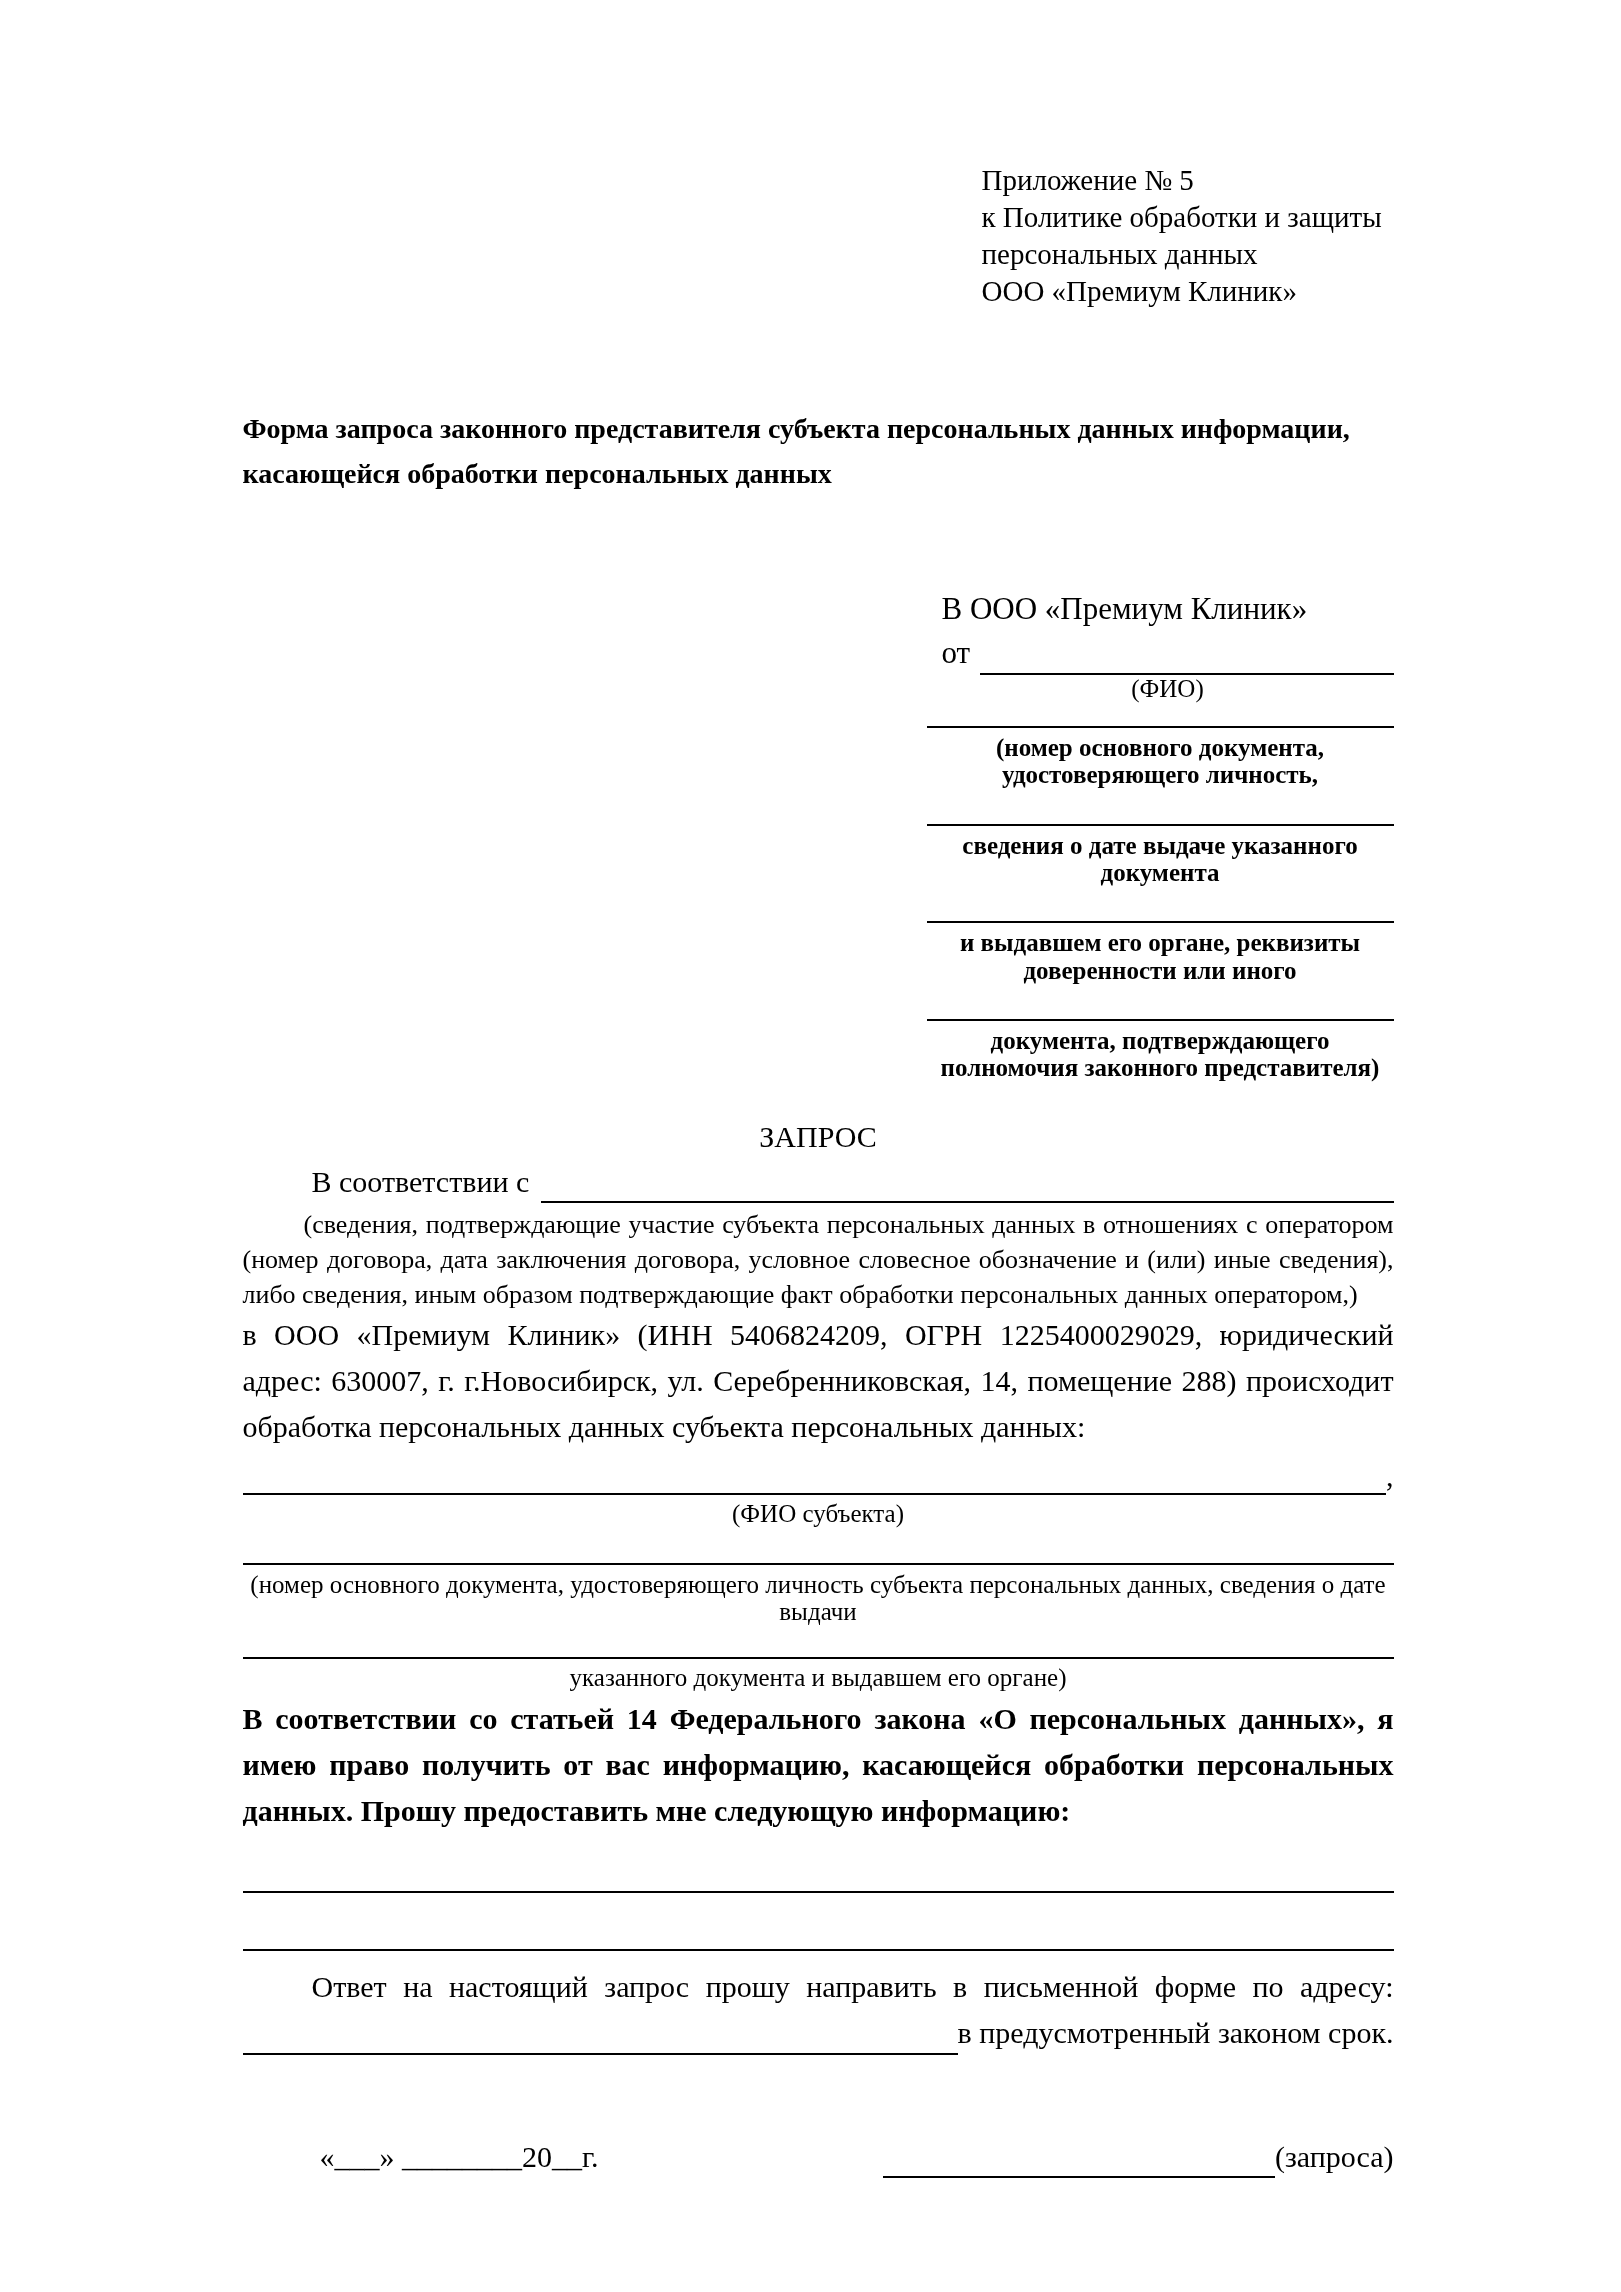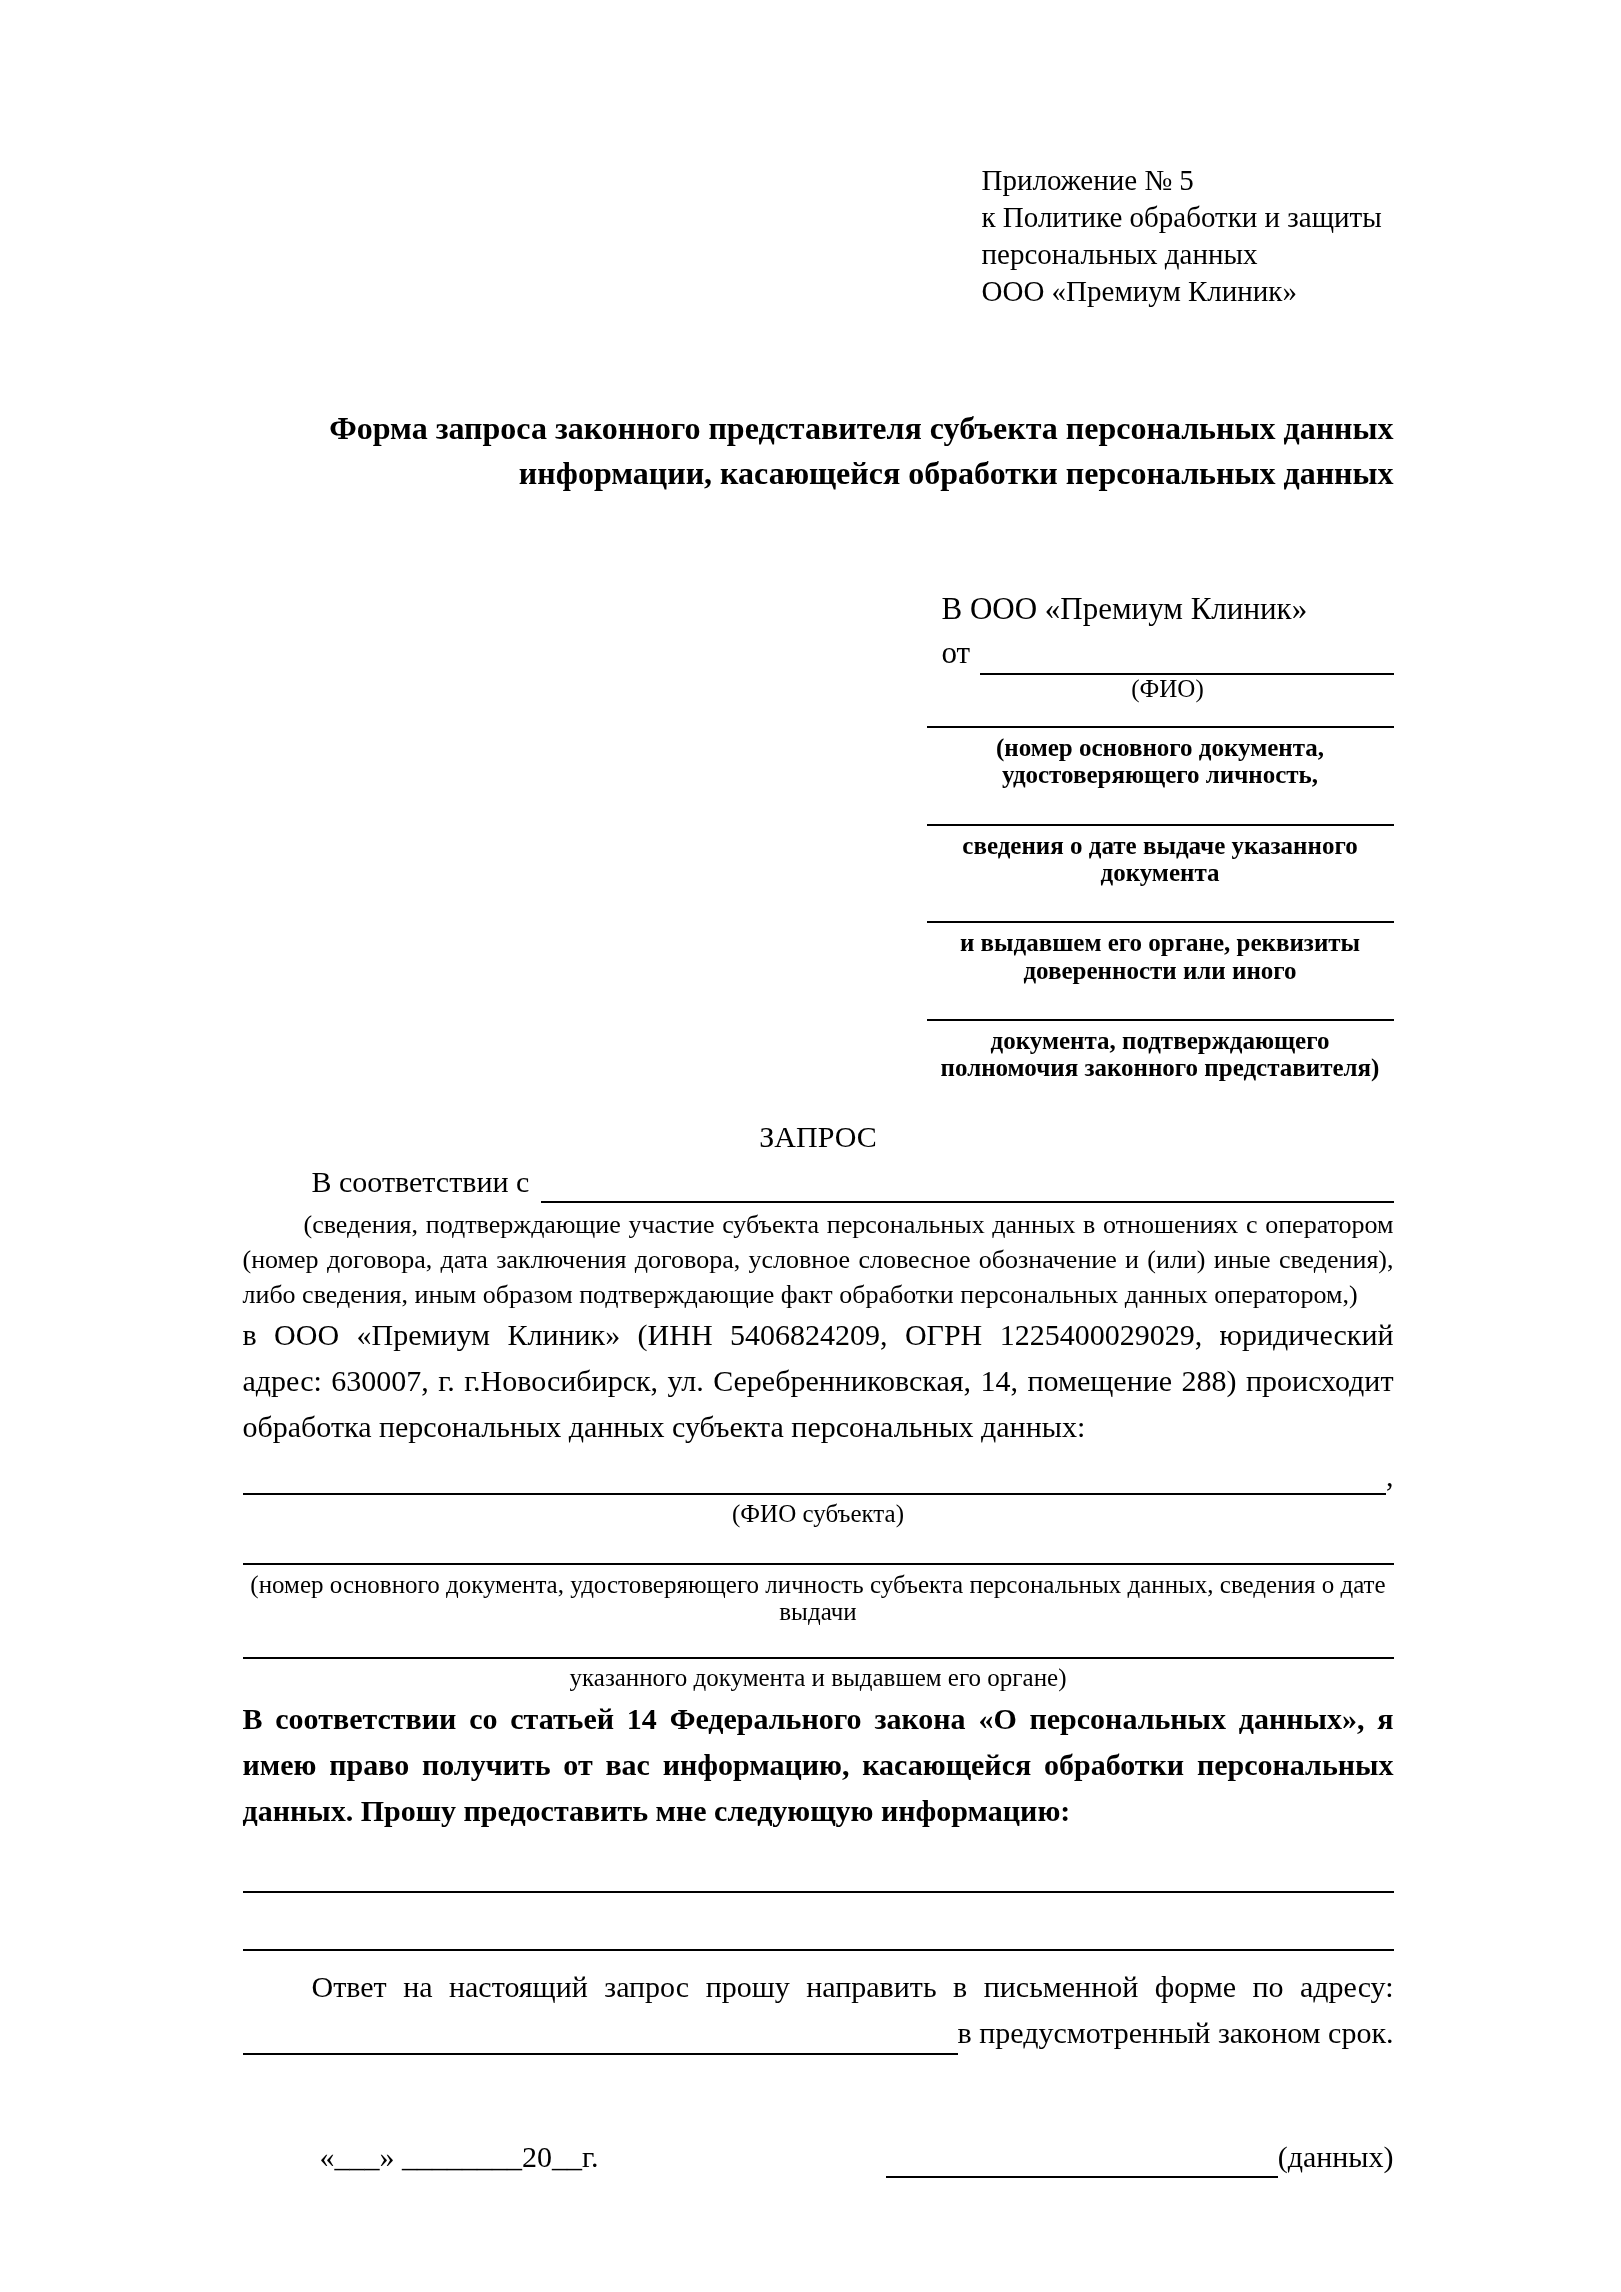--- a/index.html
+++ b/index.html
@@ -10,23 +10,23 @@
     margin:0 auto;
     background:#ffffff;
     color:#000000;
     font-family:"Liberation Serif","DejaVu Serif",serif;
     padding:162px 139px 0 154px;
     overflow:hidden;
   }
   .hdr-block { width:412px; margin-left:auto; font-size:29px; line-height:37px; }
   .doc-title {
     margin-top:96px;
-    text-align:right;
+    text-align:left;
     font-weight:bold;
-    font-size:32px;
+    font-size:28px;
     line-height:45px;
     max-width:1318px;
   }
   .addressee { margin-top:91px; margin-left:699px; }
   .addressee-to { font-size:31px; line-height:43px; }
   .from-row { display:flex; align-items:flex-end; font-size:31px; line-height:45px; }
   .from-row .fill-line { flex:1 1 auto; margin-left:9.8px; }
   .fill-line { border-bottom:2.9px solid #000; height:35px; }
   .cap { font-size:25px; line-height:27.4px; text-align:center; }
   .rep-field { margin-left:684px;font-weight:bold; }
@@ -130,18 +130,18 @@
 
   <div class="tail-row">
     <div class="fill-line"></div>
     <span class="tail-text">в предусмотренный законом срок.</span>
   </div>
 
   <div class="sign-row">
     <div class="date-part">«___» ________20__г.</div>
     <div class="sign-right">
       <div class="fill-line"></div>
-      <span class="sign-cap-text">(данных)</span>
+      <span class="sign-cap-text">(запроса)</span>
     </div>
   </div>
 
 </div>
 
 
 </body></html>

